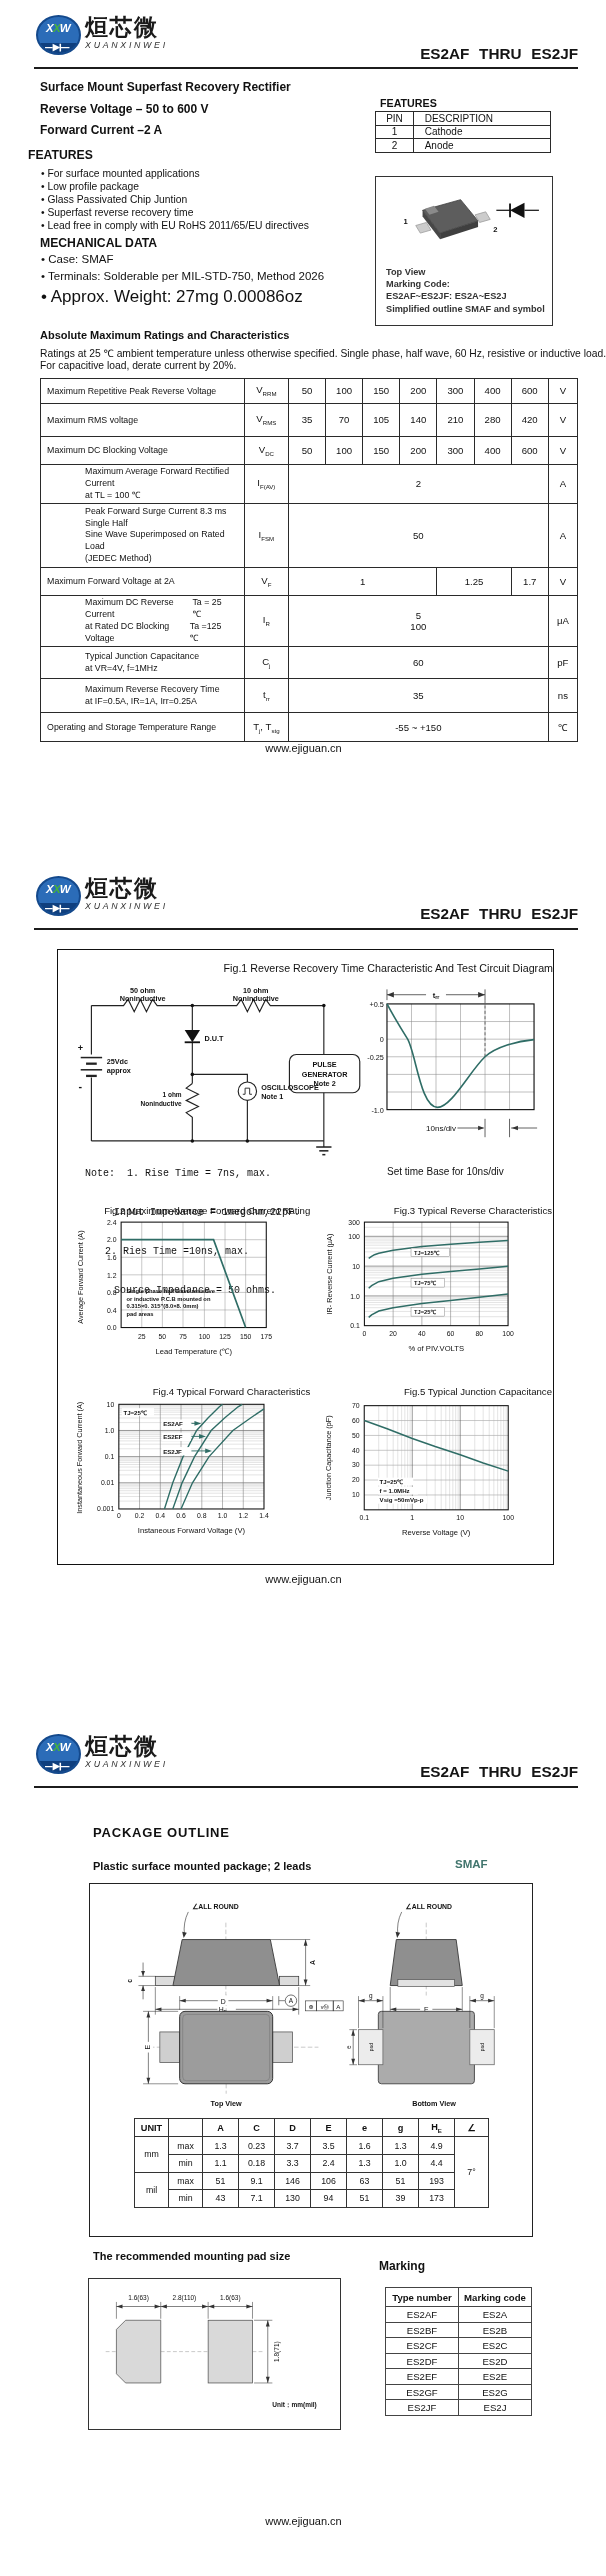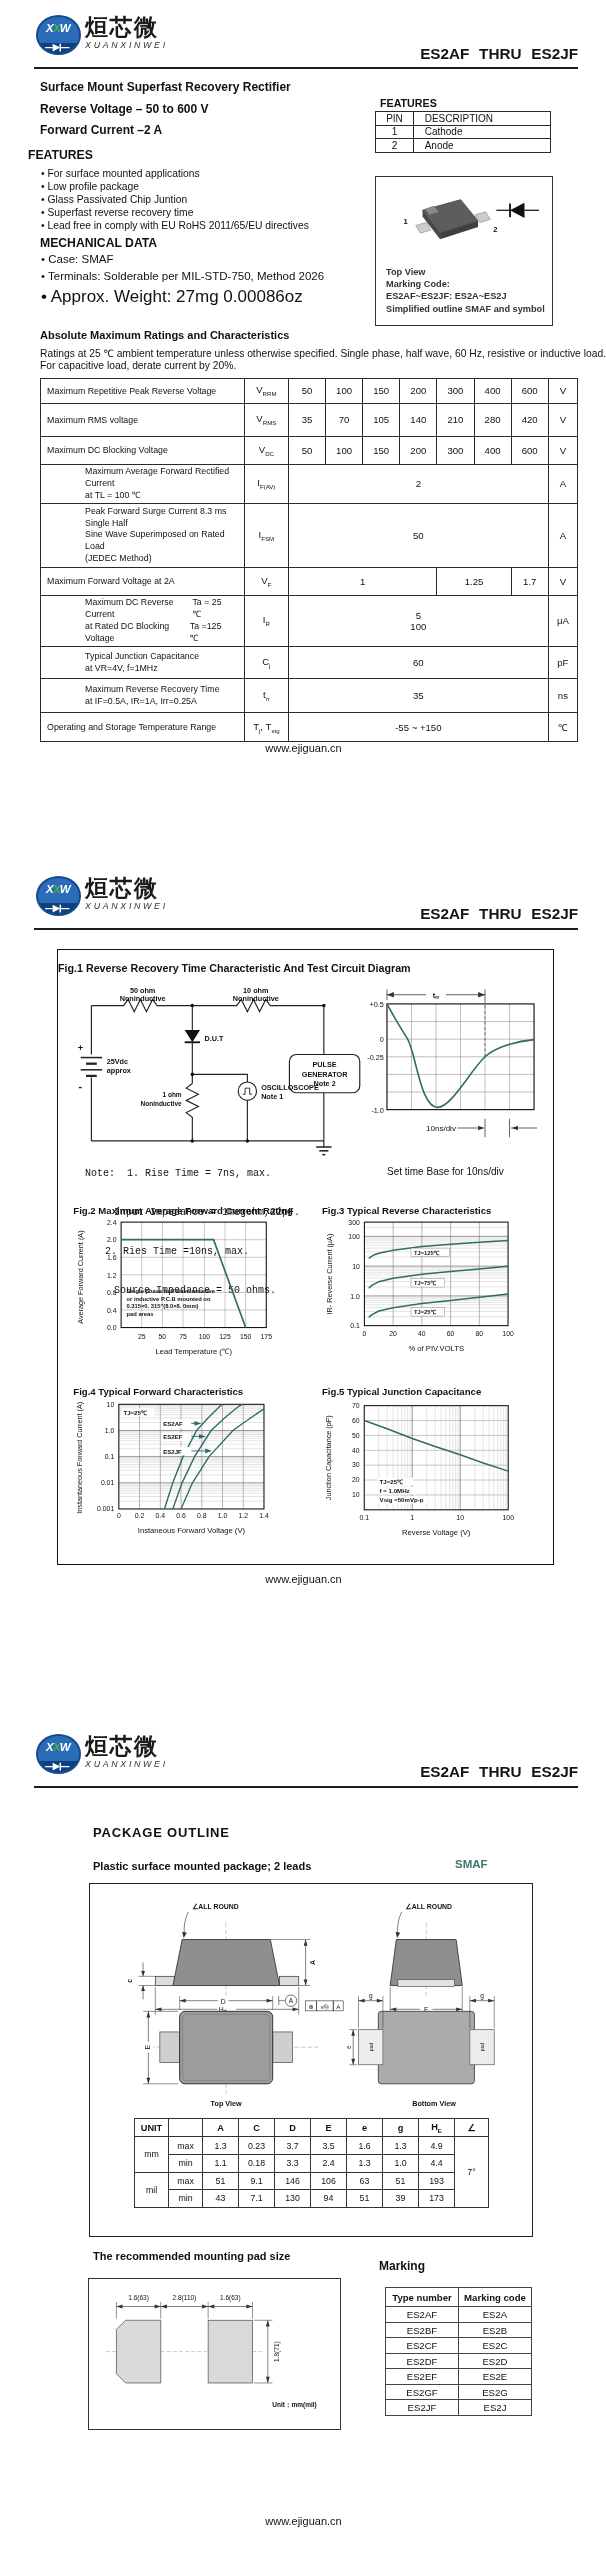--- a/index.html
+++ b/index.html
@@ -25,21 +25,21 @@
   .ratings td.param .ln{line-height:1.35;margin-left:38px;}
   .ratings td.param .two{display:flex;justify-content:space-between;padding-right:10.7px;}
   .ratings sub,.sym sub{font-size:6.1px;}
   .pin-table{position:absolute;left:375px;top:111px;width:176px;border:1.5px solid #1c1c1c;table-layout:fixed;}
   .pin-table td,.pin-table th{border:0.8px solid #2a2a2a;font-size:10px;font-weight:normal;padding:0.8px 0;}
   .pin-table .c1{width:37px;text-align:center;}
   .pin-table .c2{text-align:left;padding-left:10.7px;}
   .outline-box{position:absolute;left:375px;top:176px;width:176px;height:148px;border:1.1px solid #333;}
   .outline-text{position:absolute;left:10px;top:89px;font-size:9.2px;font-weight:bold;color:#333;line-height:12.2px;}
   .fig-box{position:absolute;left:57px;top:949px;width:495px;height:614px;border:1.9px solid #111;}
-  .fig-title{position:absolute;text-align:left;font-size:9.6px;font-weight:bold;}
+  .fig-title{position:absolute;text-align:right;font-size:9.6px;font-weight:normal;}
   .notes{position:absolute;left:27px;top:191px;font-size:10px;line-height:13px;white-space:pre;font-family:Liberation Mono, monospace;}
   .pkg-box{position:absolute;left:89px;top:1883px;width:442px;height:352px;border:1.1px solid #222;}
   .dim-table{position:absolute;left:44px;top:234px;width:355px;table-layout:fixed;border:1.1px solid #222;}
   .dim-table td,.dim-table th{border:0.8px solid #333;text-align:center;font-size:8.8px;padding:0;}
   .dim-table th{font-weight:600;font-size:9.2px;}
   .pad-box{position:absolute;left:88px;top:2278px;width:251px;height:150px;border:1.1px solid #333;}
   .mark-table{position:absolute;left:385px;top:2287px;width:146px;table-layout:fixed;border:1.1px solid #333;}
   .mark-table td,.mark-table th{border:0.8px solid #444;text-align:center;font-size:9.6px;padding:0;height:14.5px;}
   .mark-table th{font-weight:600;height:18.4px;}
   svg text{font-family:"Liberation Sans",sans-serif;fill:#111;}

